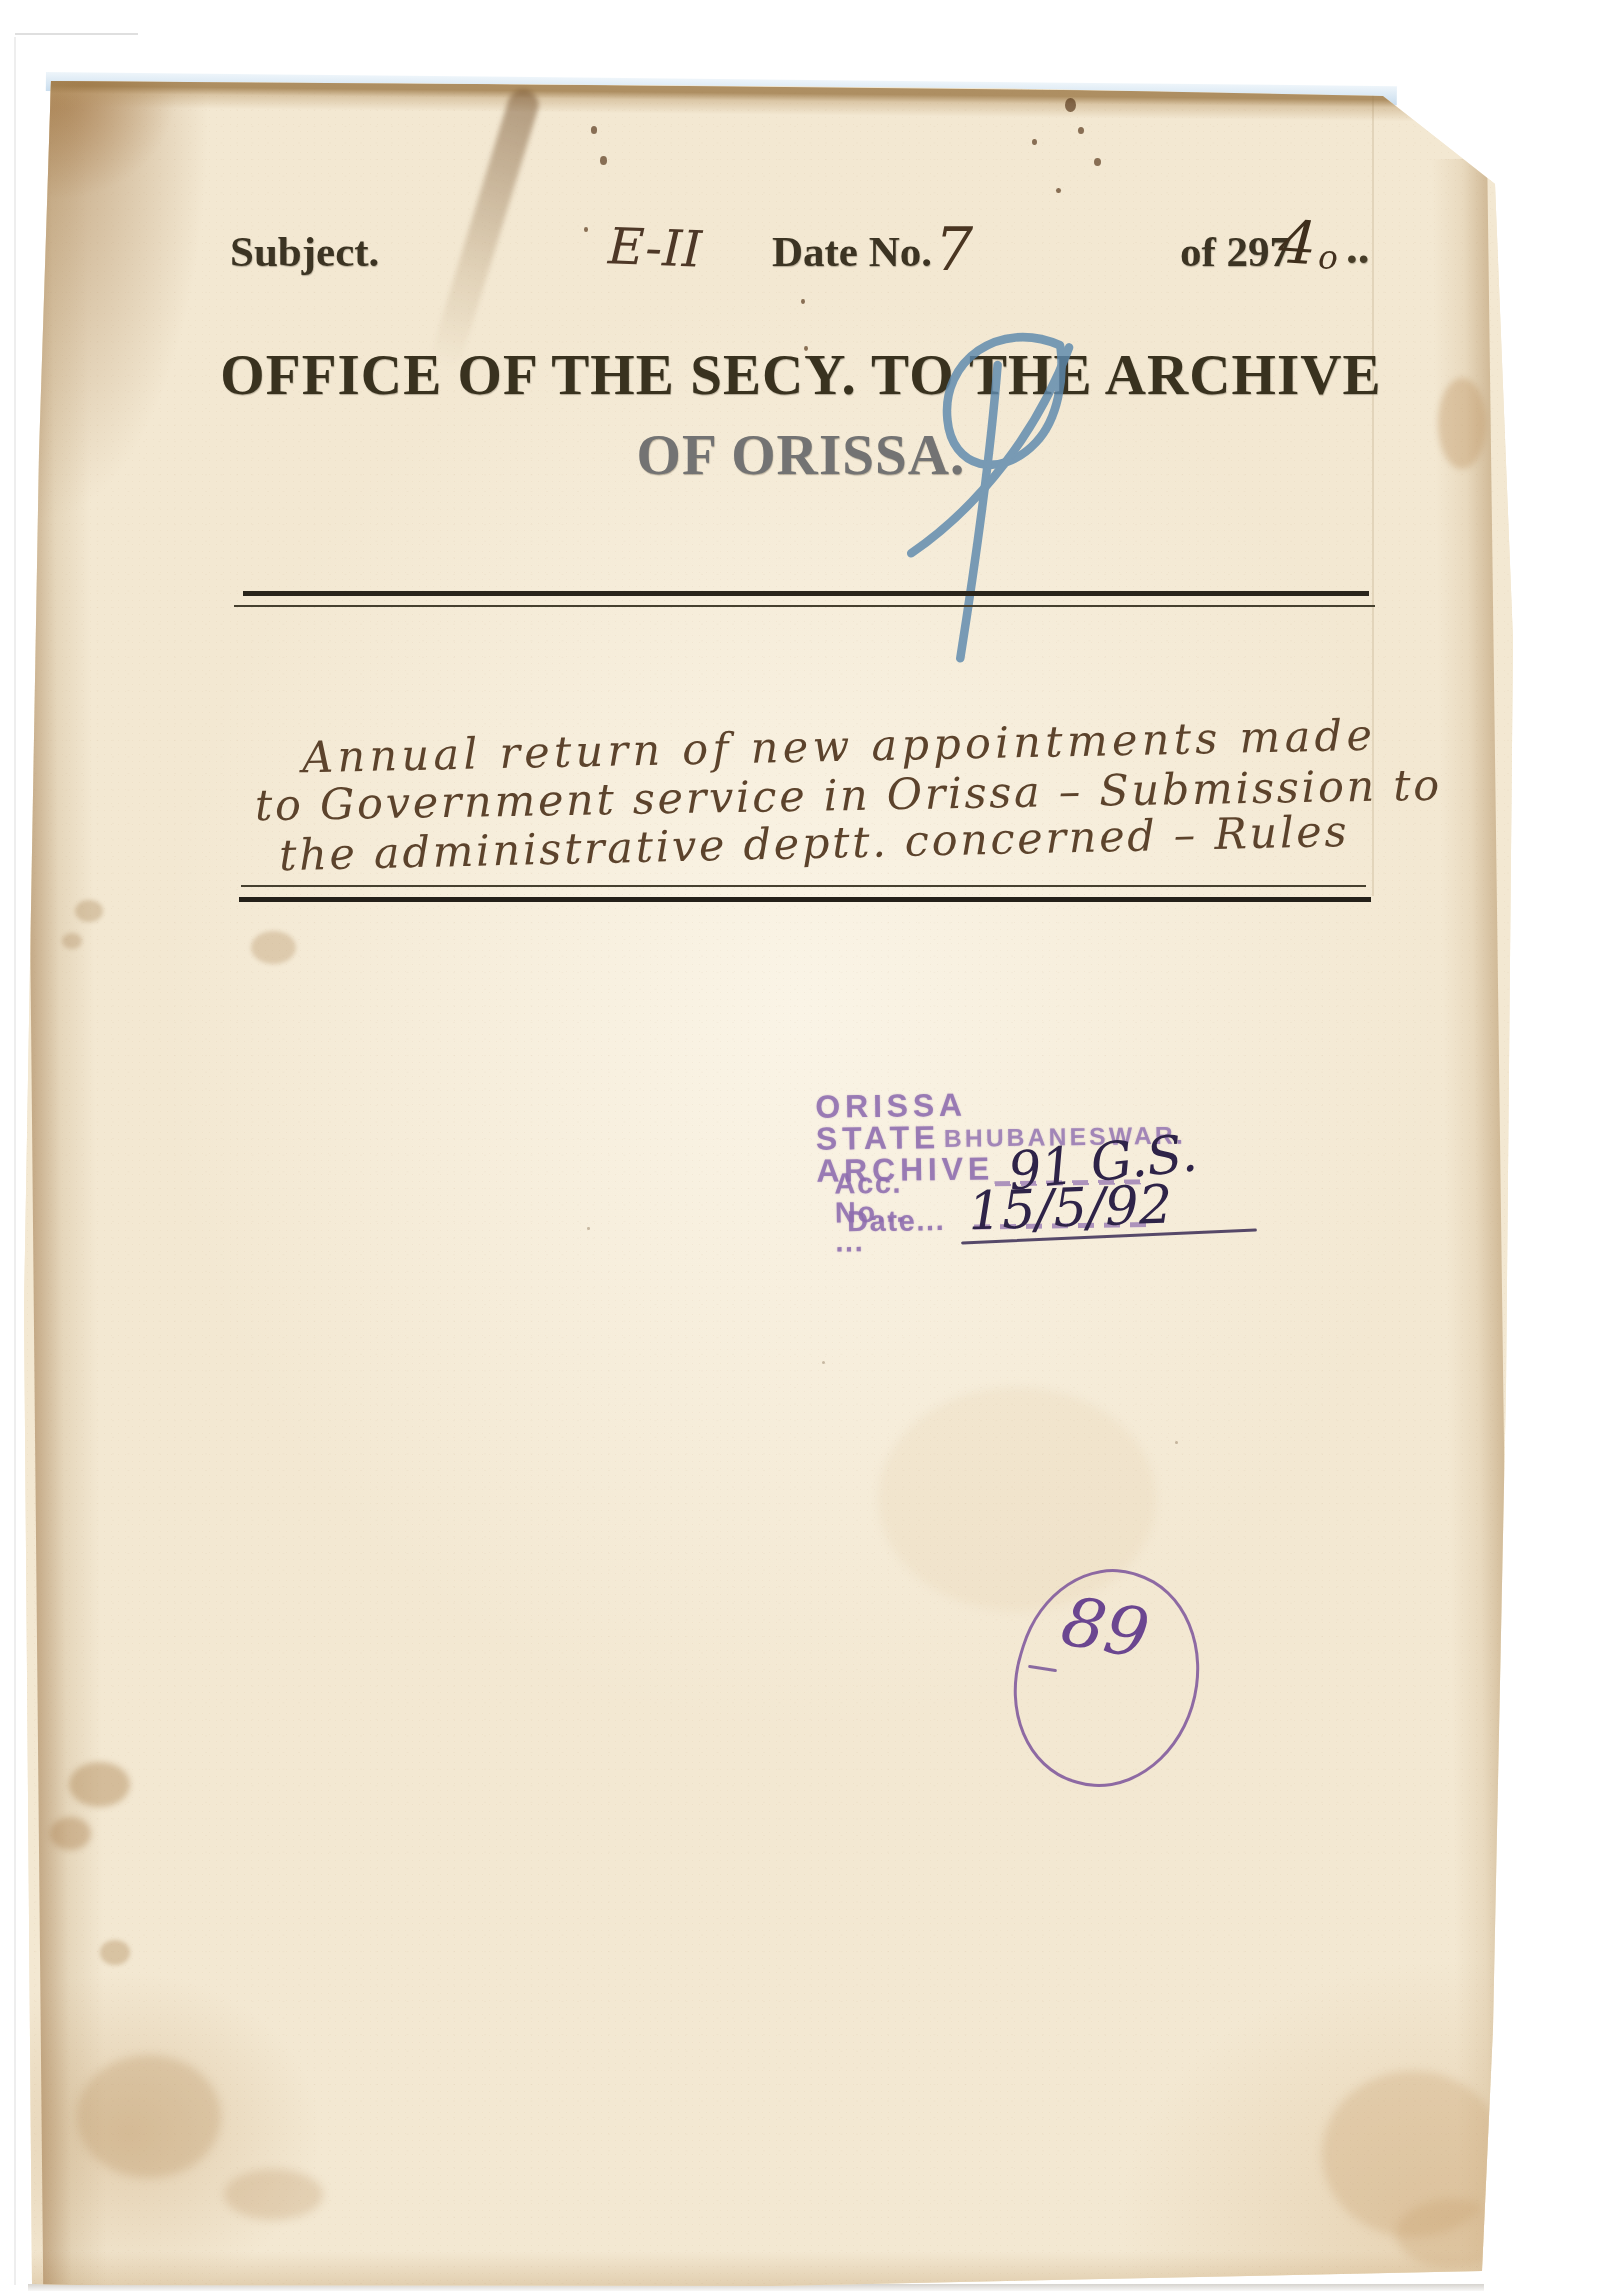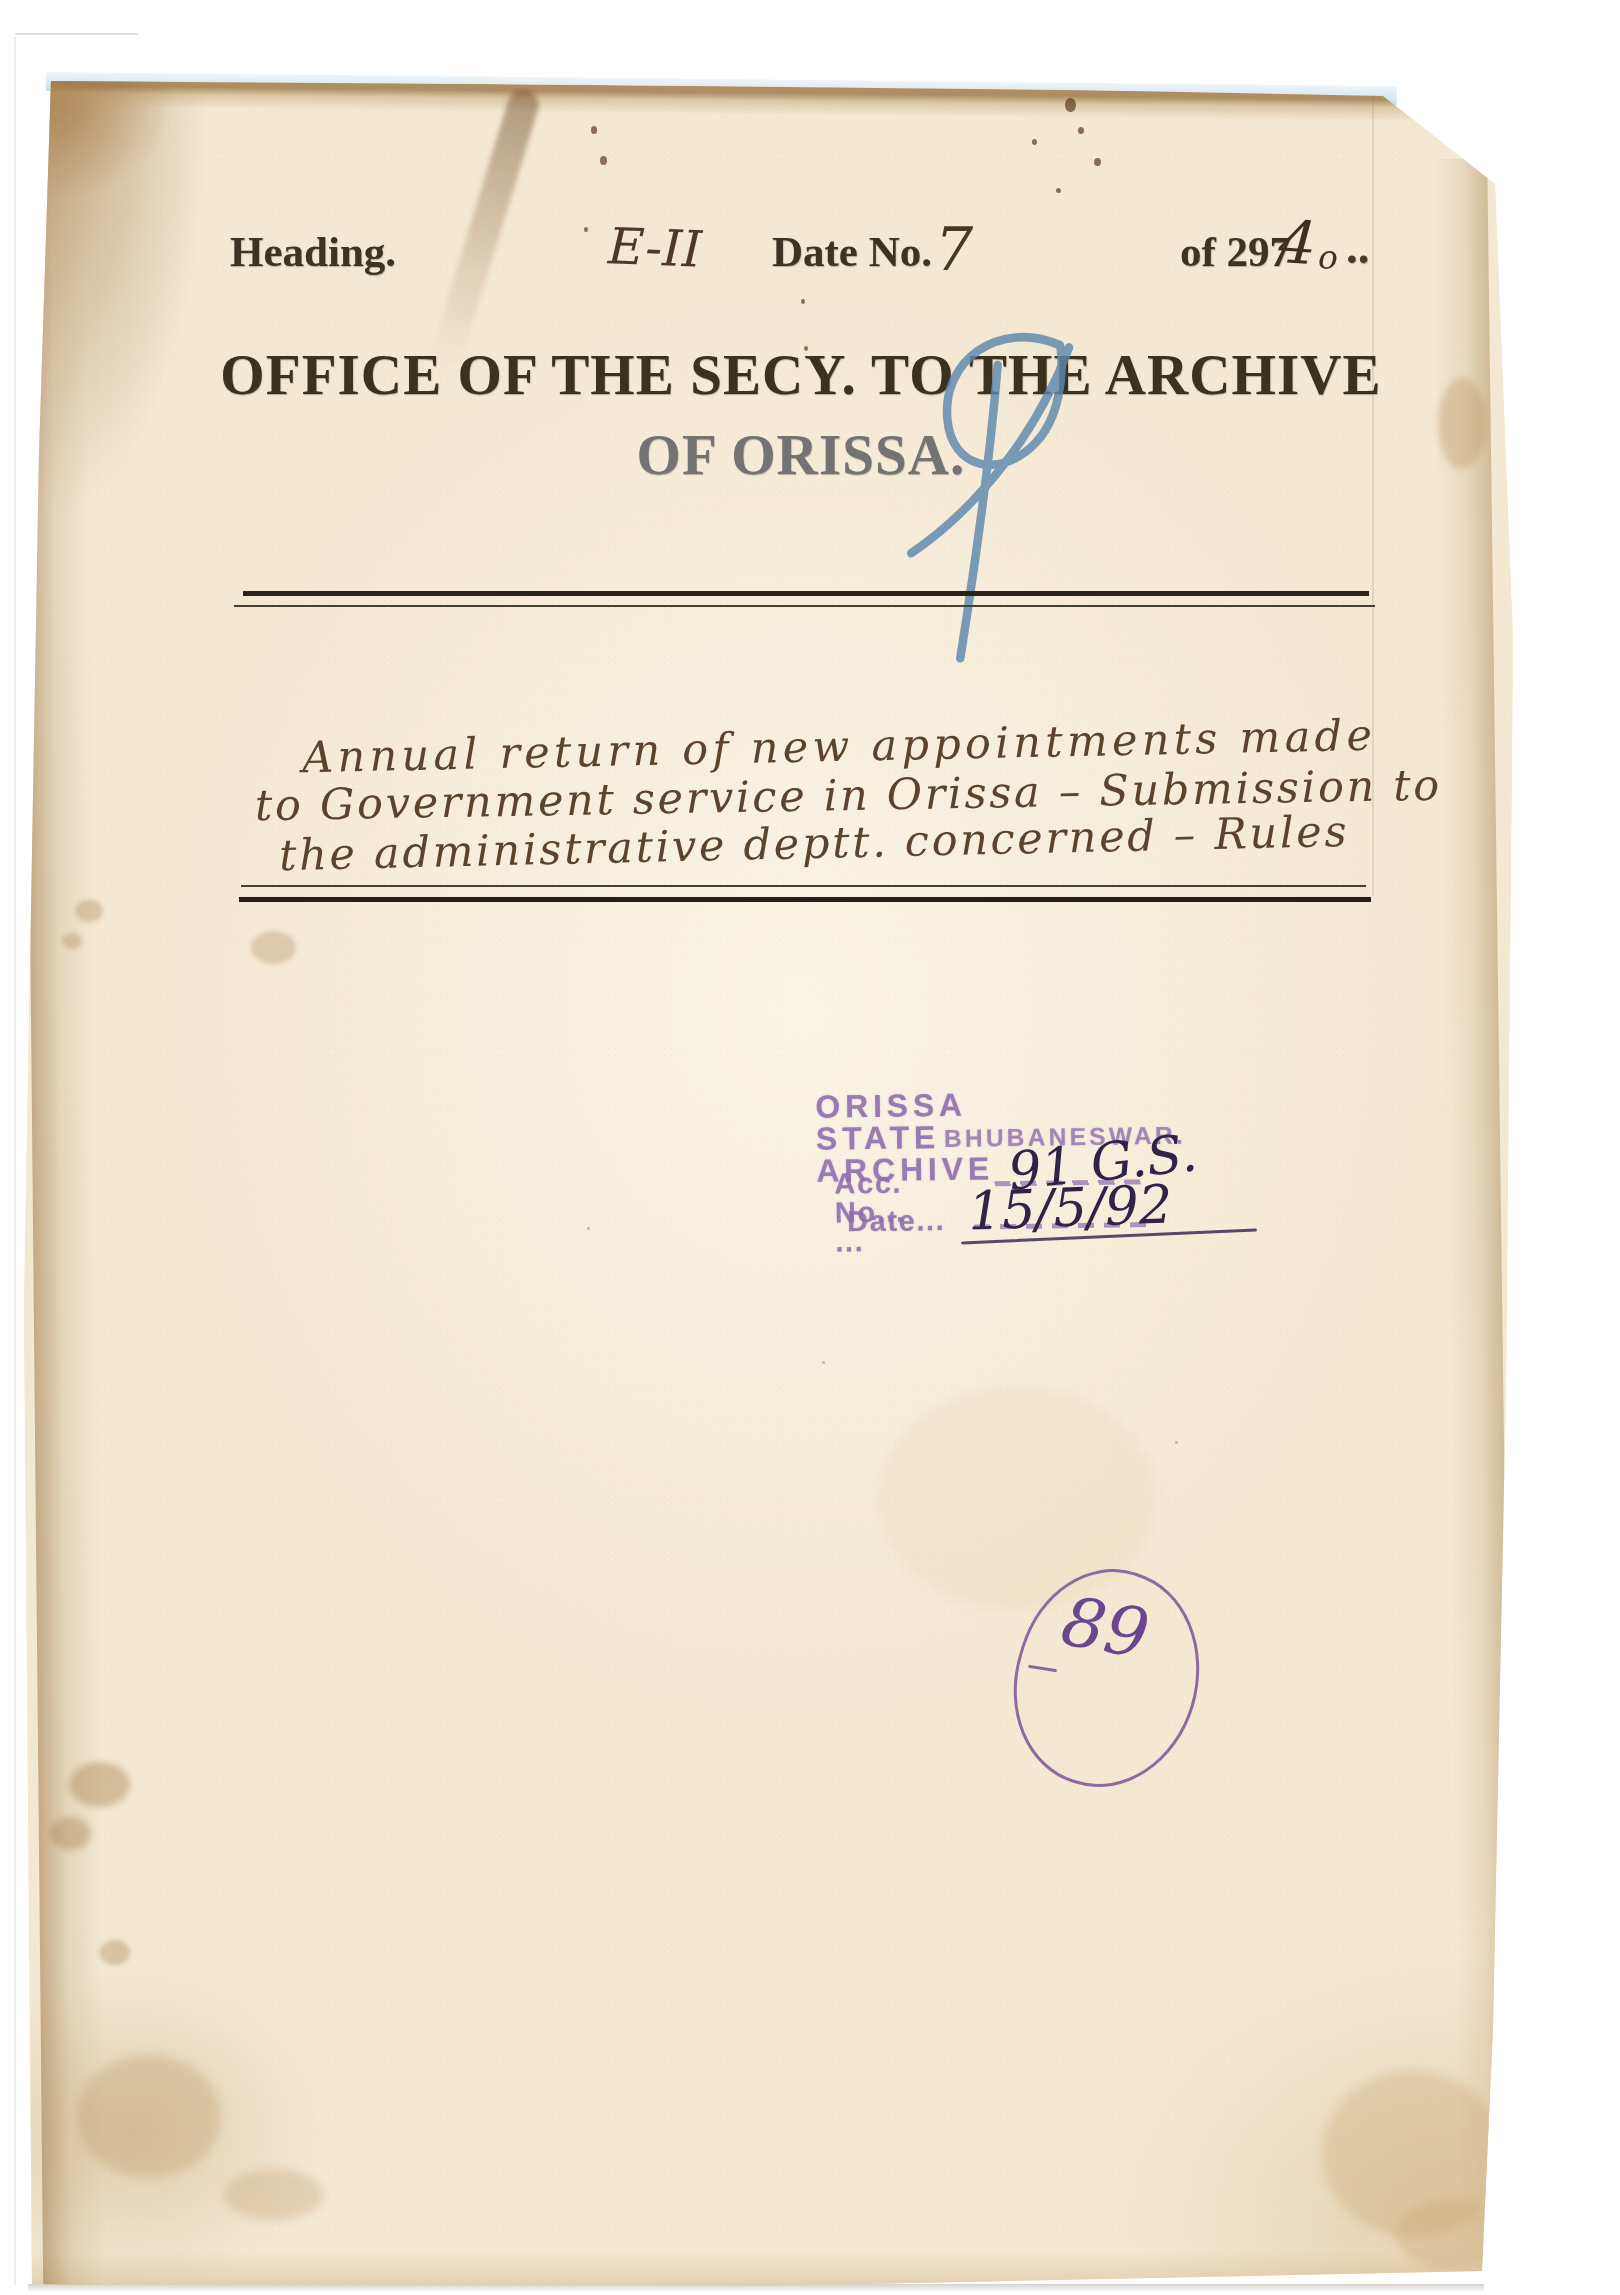--- a/index.html
+++ b/index.html
@@ -112,21 +112,21 @@
   <div class="speck" style="left:777px;top:220px;width:3.7px;height:4.8px;"></div>
   <div class="speck" style="left:780px;top:267px;width:4.3px;height:5.3px;"></div>
   <div class="speck" style="left:798px;top:1282px;width:3.2px;height:3.2px;opacity:.3;"></div>
   <div class="speck" style="left:563px;top:1148px;width:2.7px;height:2.7px;opacity:.3;"></div>
   <div class="speck" style="left:1151px;top:1362px;width:2.7px;height:3.2px;opacity:.3;"></div>
   <div class="paper-speckle"></div>
 </div>
 
 <div class="content">
 
-  <div class="printed" style="left:230px;top:230px;font-size:43px;">Heading.</div>
+  <div class="printed" style="left:230px;top:230px;font-size:43px;">Subject.</div>
   <div class="hw" style="left:608px;top:223px;font-size:50px;color:#4e3827;transform:rotate(2deg);">E-II</div>
   <div class="printed" style="left:772px;top:230px;font-size:43px;">Date No.</div>
   <div class="hw" style="left:935px;top:219px;font-size:60px;color:#4a3622;">7</div>
   <div class="printed" style="left:1180px;top:230px;font-size:43px;">of 297</div>
   <div class="hw" style="left:1279px;top:213px;font-size:59px;color:#3f2f1c;transform:rotate(4deg);">4</div>
   <div class="hw" style="left:1318px;top:241px;font-size:33px;color:#43311f;">o</div>
   <div class="printed" style="left:1346px;top:224px;font-size:47px;color:#473d28;">..</div>
 
   <div class="title-wrap printed" style="top:346px;font-size:57px;letter-spacing:1.1px;color:#39321f;">OFFICE OF THE SECY. TO THE ARCHIVE</div>
   <div class="title-wrap printed" style="top:426px;font-size:57px;letter-spacing:1.1px;color:#737373;">OF ORISSA.</div>

